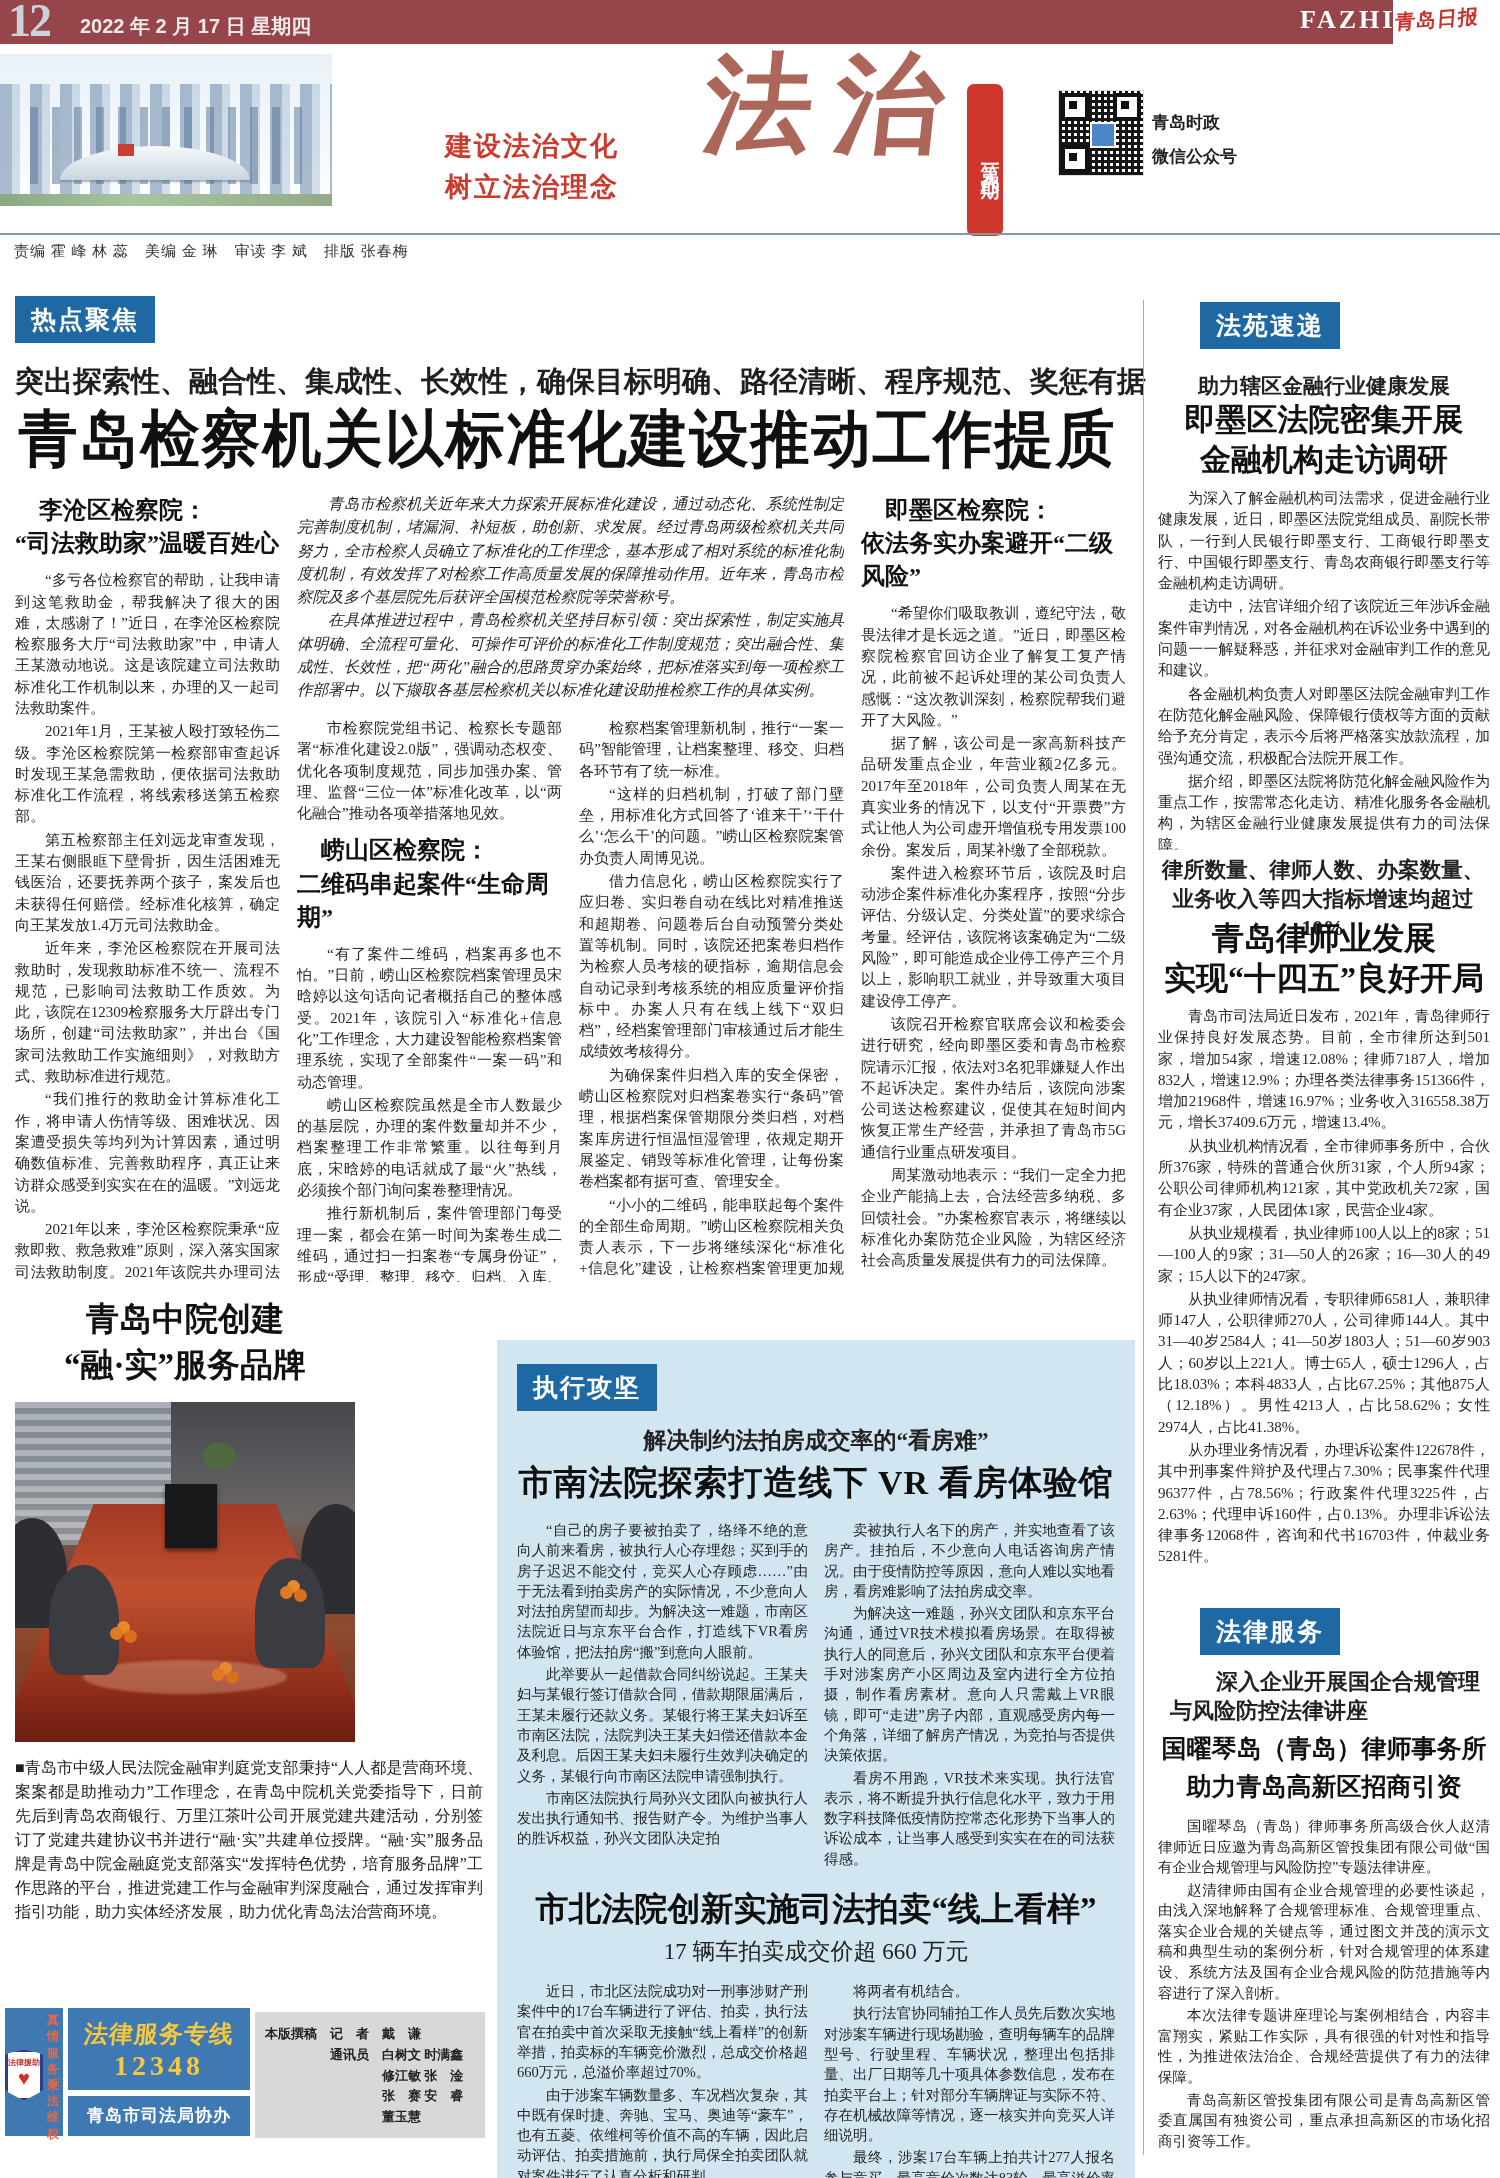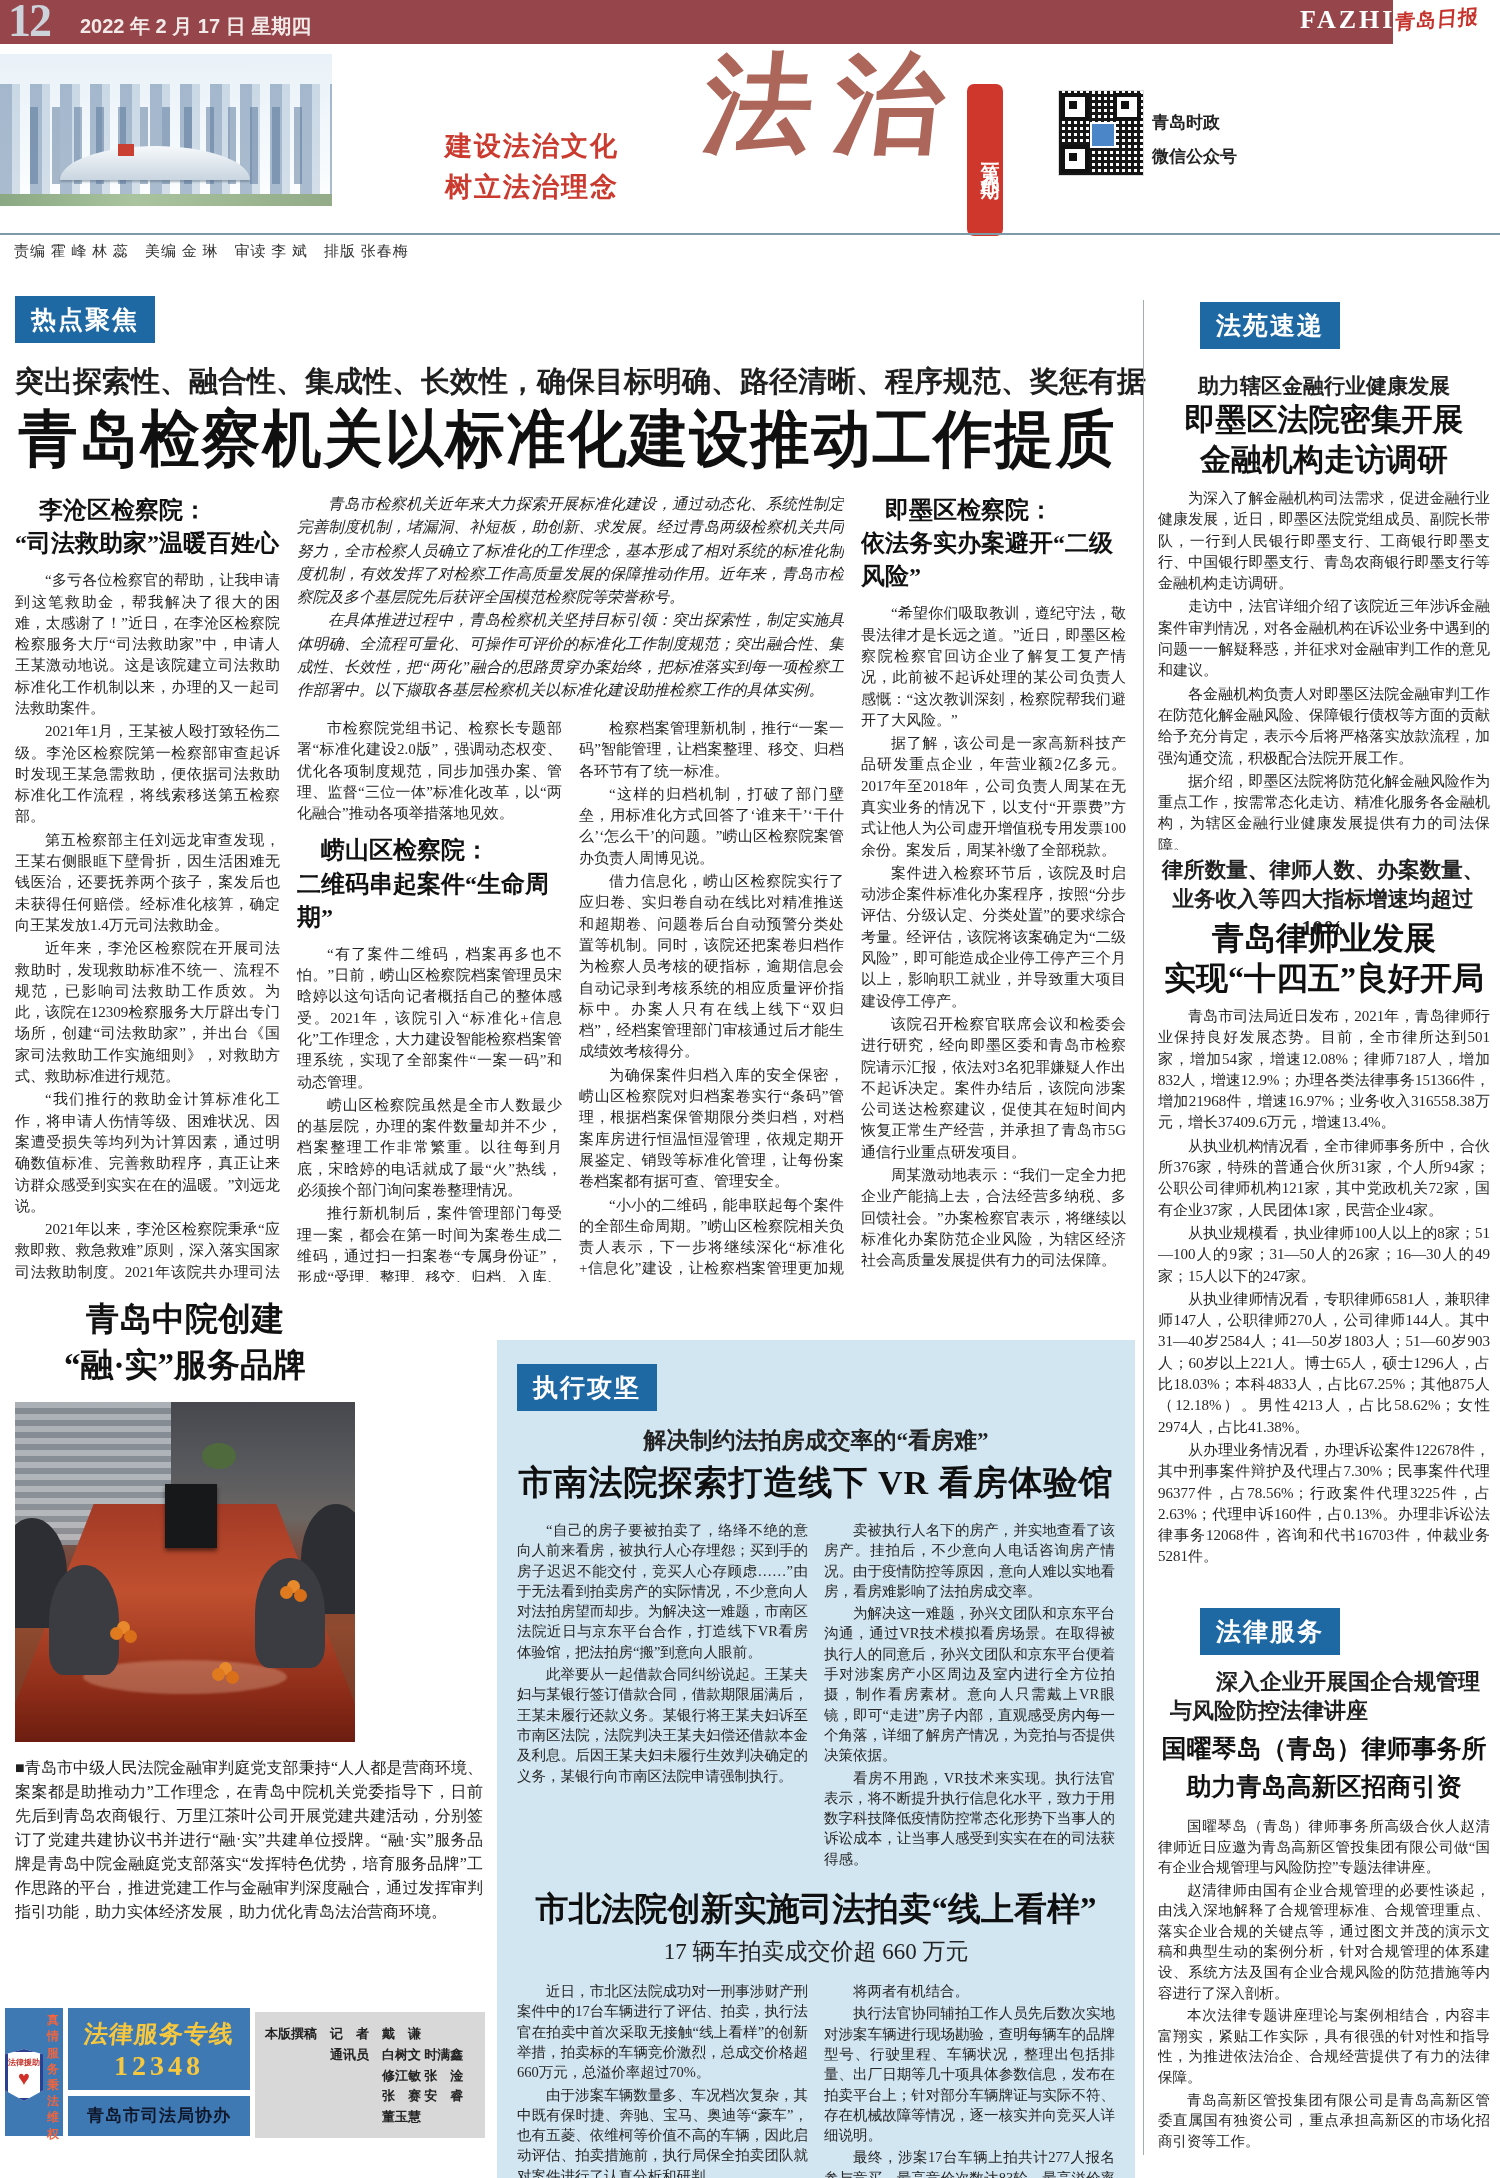--- a/index.html
+++ b/index.html
@@ -118,21 +118,21 @@
           clip-path:polygon(50% 100%,0 80%,0 10%,50% 0,100% 10%,100% 80%);
           display:flex;flex-direction:column;align-items:center;}
   .shield-label{font-size:8px;font-weight:bold;color:#c5322b;margin-top:5px;white-space:nowrap;}
   .shield-heart{font-size:20px;line-height:1;color:#d03028;}
   .shield-motto{margin-top:4px;font-size:12px;font-weight:bold;color:#e8d43c;color:#f0653f;line-height:1.35;text-align:center;}
   #hotline-banner{left:68px;top:2008px;width:182px;height:82px;background:#3e79b4;text-align:center;
                   font-family:"Liberation Serif",serif;}
   #hotline-banner .l1{margin-top:10px;font-size:24px;font-weight:900;color:#f7c83d;letter-spacing:1px;transform:skewX(-6deg);}
   #hotline-banner .l2{font-size:28px;font-weight:900;color:#f7c83d;letter-spacing:4px;}
   #hotline-coop{left:68px;top:2096px;width:182px;height:40px;background:#3e79b4;text-align:center;line-height:40px;
-                font-size:17px;font-weight:bold;color:#0f172a;letter-spacing:1px;}
+                font-size:17px;font-weight:bold;color:#ffffff;letter-spacing:1px;}
   #byline-box{left:255px;top:2012px;width:230px;height:126px;background:#d8d8d8;box-sizing:border-box;padding:12px 10px;}
   #byline-box .byline-line{white-space:pre;font-size:13px;font-weight:bold;color:#222;line-height:1.6;}
 </style>
 </head>
 <body>
 
 <div class="page">
 
   <div class="abs" id="topbar">
     <div class="abs" id="pagenum">12</div>
@@ -315,20 +315,21 @@
 
   <div class="abs" id="panel">
     <div class="badge" id="panel-badge">执行攻坚</div>
     <div id="p1-kicker">解决制约法拍房成交率的“看房难”</div>
     <div id="p1-headline">市南法院探索打造线下 VR 看房体验馆</div>
     <div class="p-cols">
       <div class="p-col">
 
       <p class="bp">“自己的房子要被拍卖了，络绎不绝的意向人前来看房，被执行人心存埋怨；买到手的房子迟迟不能交付，竞买人心存顾虑……”由于无法看到拍卖房产的实际情况，不少意向人对法拍房望而却步。为解决这一难题，市南区法院近日与京东平台合作，打造线下VR看房体验馆，把法拍房“搬”到意向人眼前。</p>
           <p class="bp">此举要从一起借款合同纠纷说起。王某夫妇与某银行签订借款合同，借款期限届满后，王某未履行还款义务。某银行将王某夫妇诉至市南区法院，法院判决王某夫妇偿还借款本金及利息。后因王某夫妇未履行生效判决确定的义务，某银行向市南区法院申请强制执行。</p>
+          <p class="bp">市南区法院执行局孙兴文团队向被执行人发出执行通知书、报告财产令。为维护当事人的胜诉权益，孙兴文团队决定拍</p>
         </div>
       <div class="p-col">
 
       <p class="bp">卖被执行人名下的房产，并实地查看了该房产。挂拍后，不少意向人电话咨询房产情况。由于疫情防控等原因，意向人难以实地看房，看房难影响了法拍房成交率。</p>
           <p class="bp">为解决这一难题，孙兴文团队和京东平台沟通，通过VR技术模拟看房场景。在取得被执行人的同意后，孙兴文团队和京东平台便着手对涉案房产小区周边及室内进行全方位拍摄，制作看房素材。意向人只需戴上VR眼镜，即可“走进”房子内部，直观感受房内每一个角落，详细了解房产情况，为竞拍与否提供决策依据。</p>
           <p class="bp">看房不用跑，VR技术来实现。执行法官表示，将不断提升执行信息化水平，致力于用数字科技降低疫情防控常态化形势下当事人的诉讼成本，让当事人感受到实实在在的司法获得感。</p>
         </div>
     </div>
     <div id="p2-headline">市北法院创新实施司法拍卖“线上看样”</div>
     <div id="p2-sub">17 辆车拍卖成交价超 660 万元</div>

